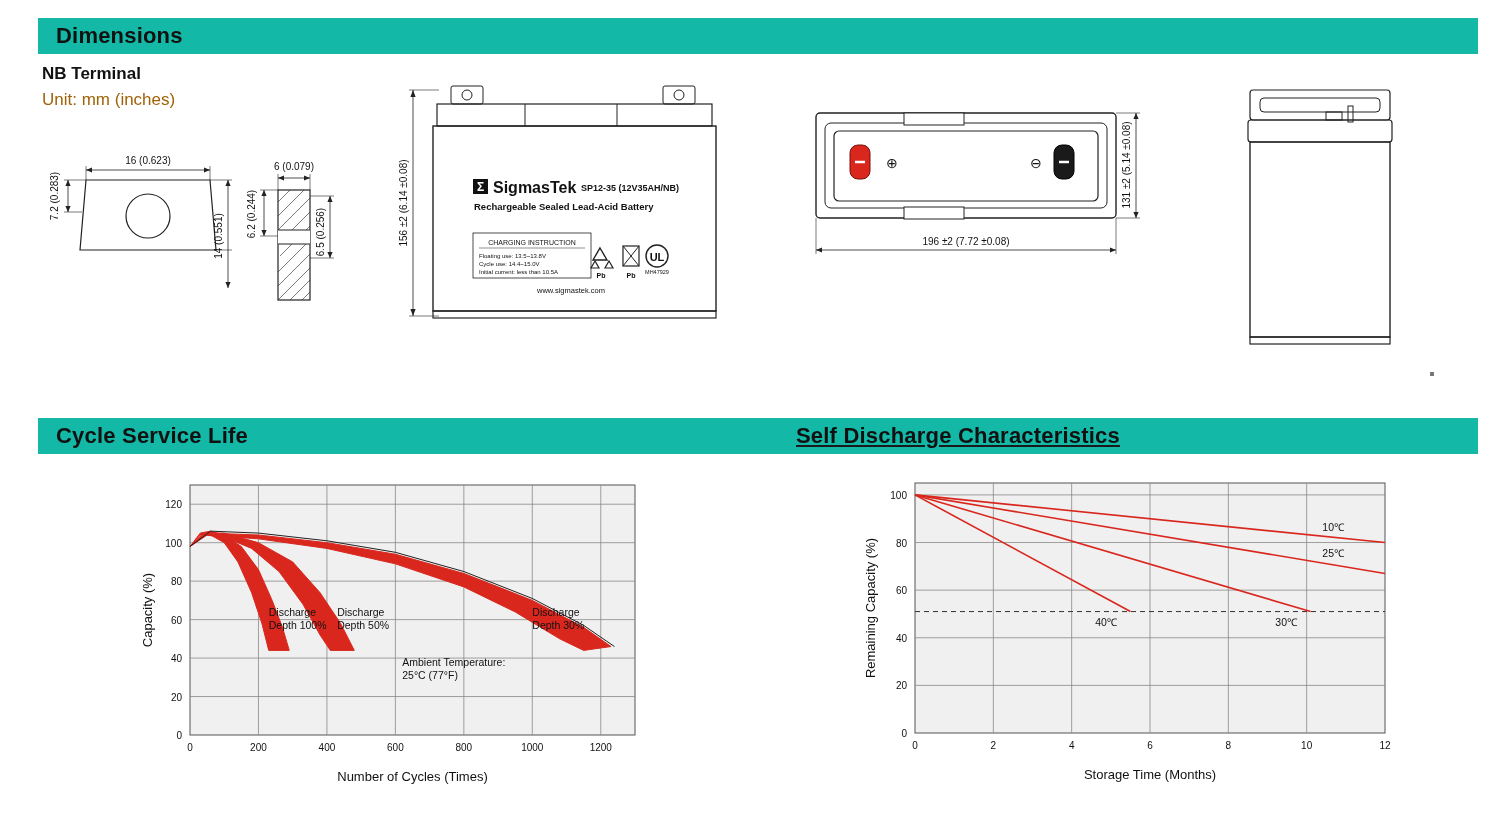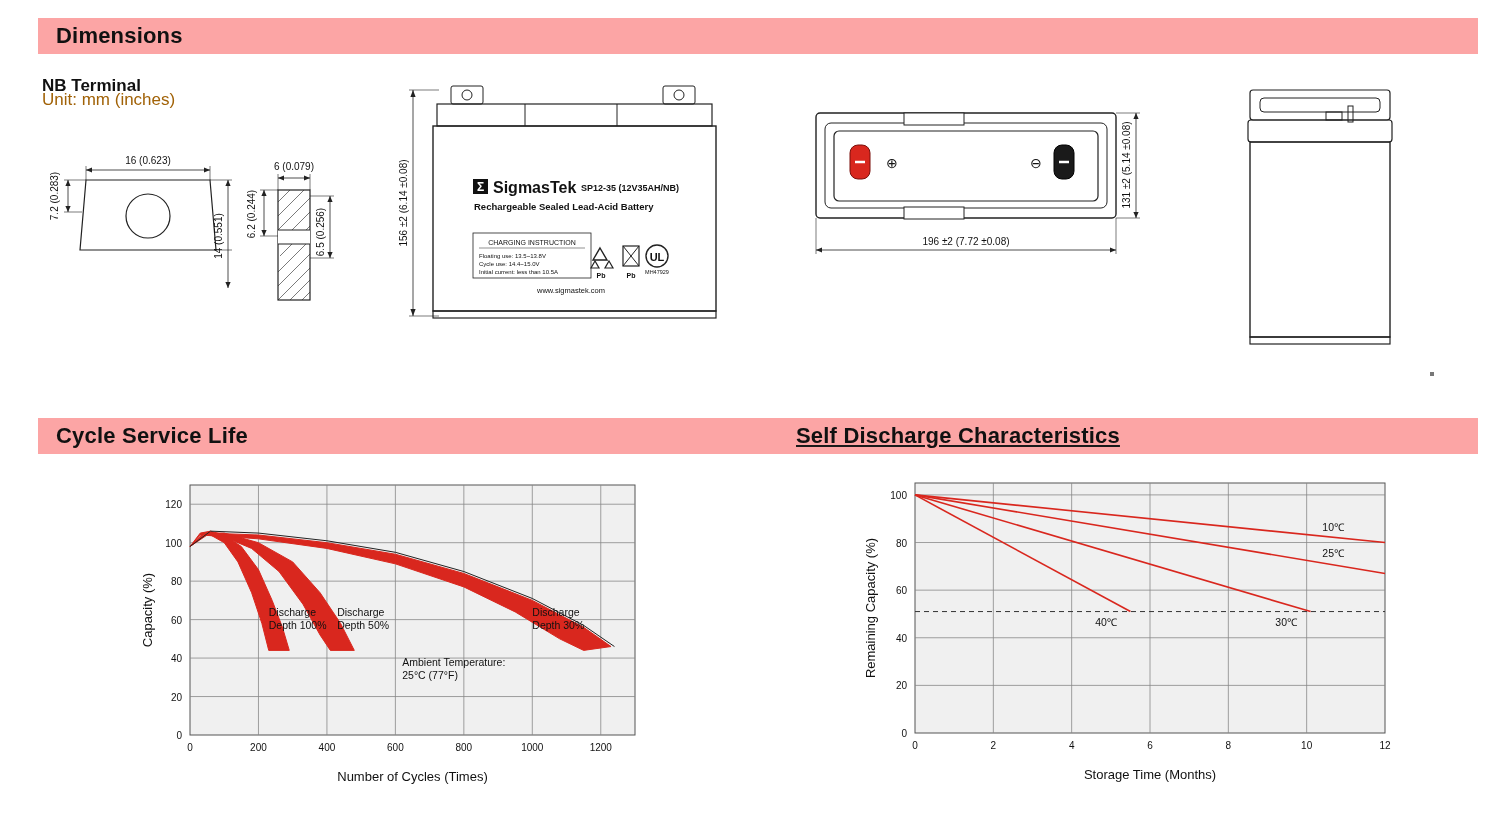--- a/index.html
+++ b/index.html
@@ -2,21 +2,21 @@
 <html><head>
 <meta charset="utf-8">
 <style>
   html,body{margin:0;padding:0;}
   body{
     width:1500px;height:826px;background:#ffffff;
     font-family:"Liberation Sans", sans-serif;
     color:#1a1a1a;position:relative;overflow:hidden;
   }
   .section-bar{
-    position:absolute;background:#fca5a5;display:flex;align-items:center;
+    position:absolute;background:#14b8a6;display:flex;align-items:center;
   }
   .section-bar .title{
     font-size:22px;font-weight:bold;color:#111;padding-left:18px;letter-spacing:0.2px;
   }
   #dim-bar{left:38px;top:18px;width:1440px;height:36px;}
   #cycle-bar{left:38px;top:418px;width:763px;height:36px;}
   #self-bar{left:778px;top:418px;width:700px;height:36px;text-decoration:underline;}
 
   .sub-head{position:absolute;font-size:17px;font-weight:bold;color:#111;}
   .sub-unit{position:absolute;font-size:17px;color:#a16207;}
@@ -25,21 +25,21 @@
   text{font-family:"Liberation Sans", sans-serif;}
   .tick-label{font-size:10px;fill:#111;}
 </style>
 </head>
 <body>
 
 <div class="section-bar" id="dim-bar">
   <span class="title">Dimensions</span>
 </div>
 
-<div class="sub-head" style="left:42px;top:76px;">NB Terminal</div>
+<div class="sub-head" style="left:42px;top:64px;">NB Terminal</div>
 <div class="sub-unit" style="left:42px;top:90px;">Unit: mm (inches)</div>
 
 <div class="svgwrap" style="left:38px;top:140px;">
 <svg width="350" height="190" viewBox="0 0 350 190">
 
   <path d="M48,40 L172,40 L178,110 L42,110 Z" fill="none" stroke="#222" stroke-width="1.2"></path>
   <ellipse cx="110" cy="76" rx="22" ry="22" fill="none" stroke="#222" stroke-width="1.2"></ellipse>
 
   <line x1="48" y1="30" x2="172" y2="30" stroke="#222" stroke-width="0.8"></line>
   <path d="M48,30 l6,-2.6 l0,5.2 Z" fill="#222"></path>

